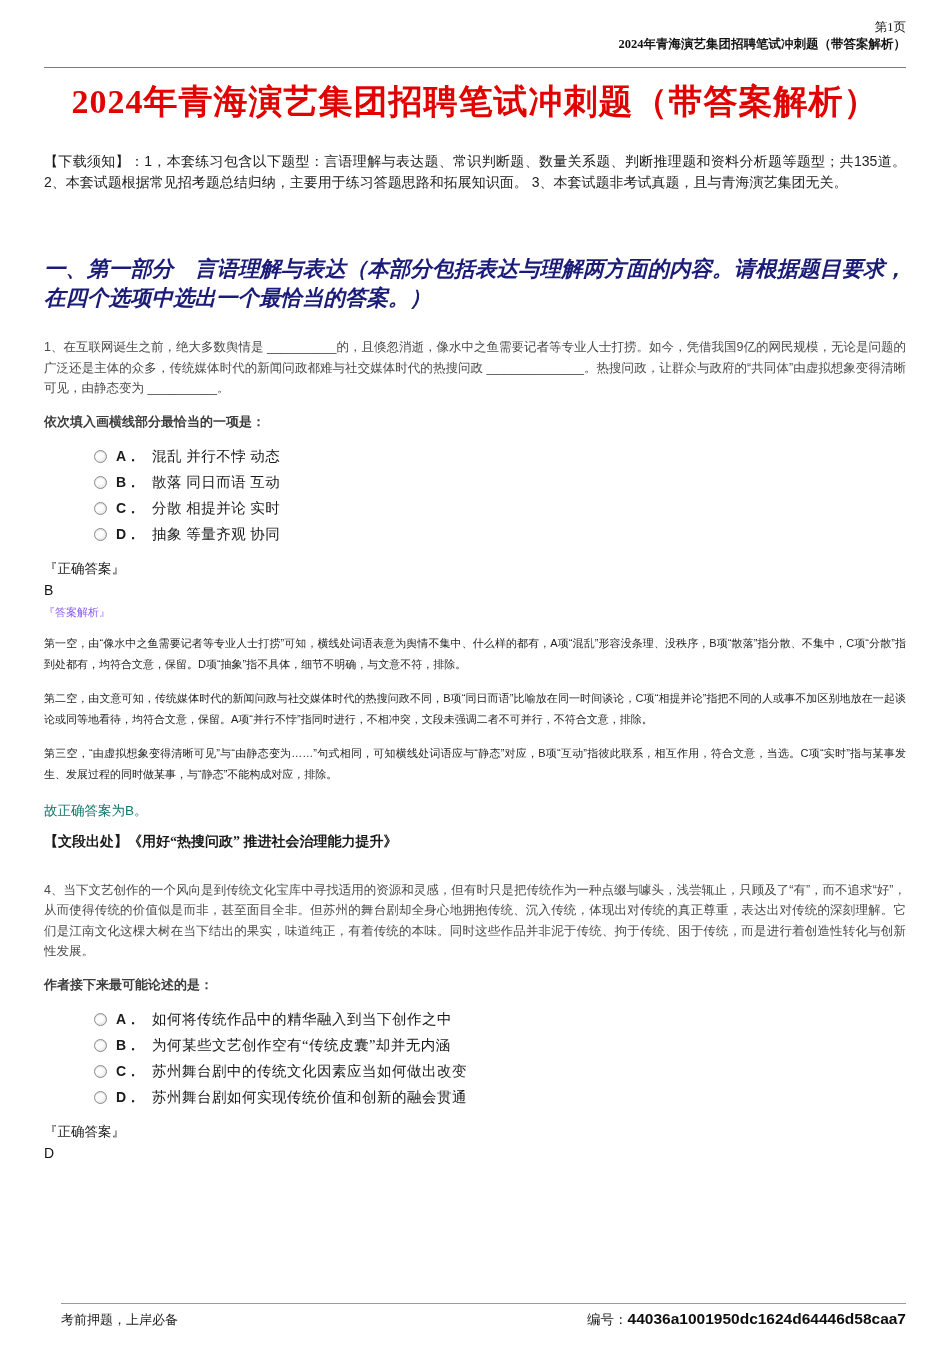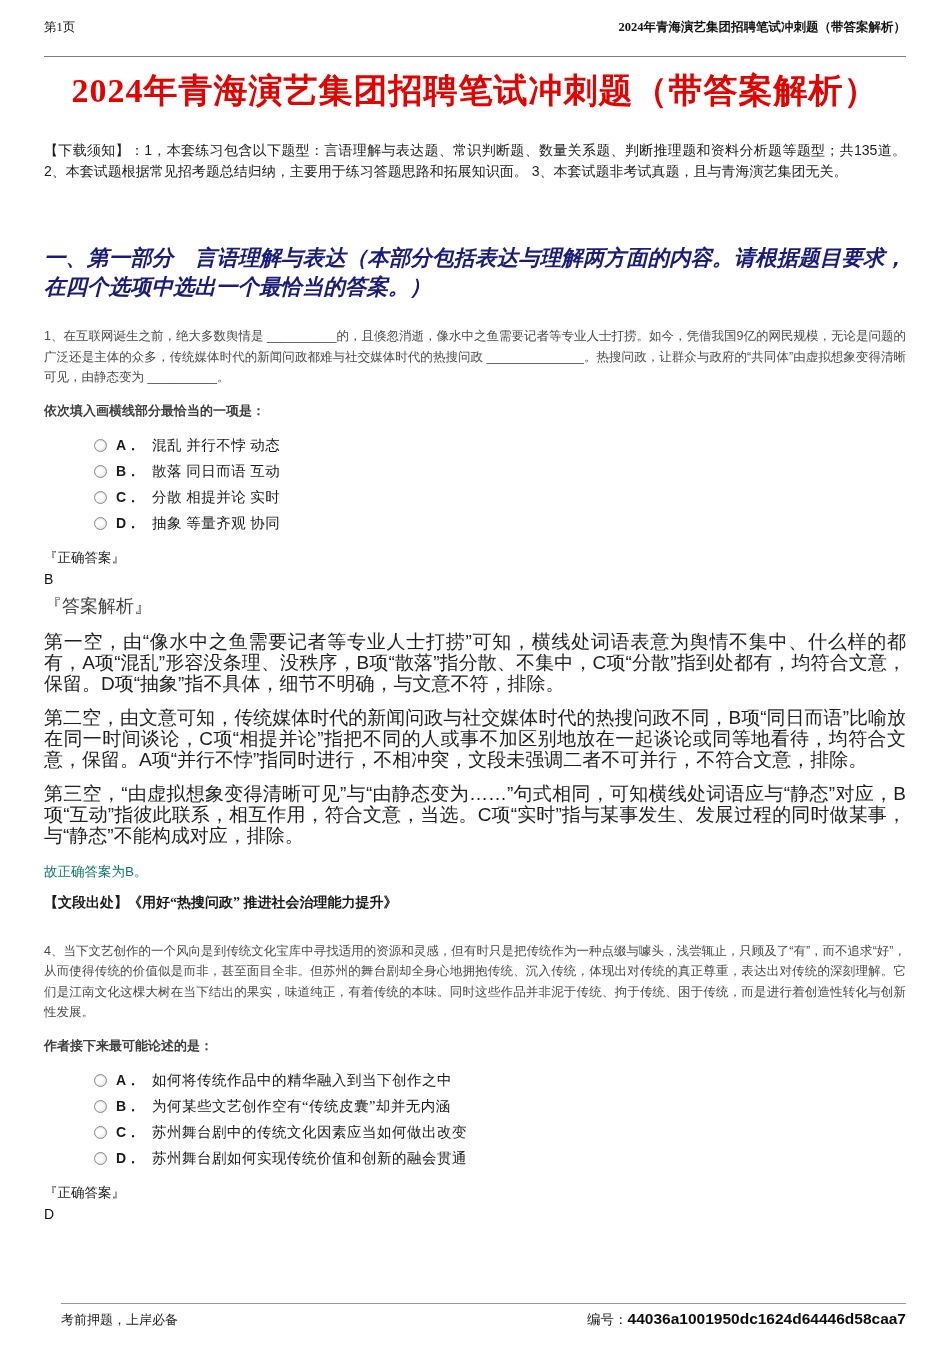--- a/index.html
+++ b/index.html
@@ -9,23 +9,23 @@
     position: relative;
     overflow: hidden;
     font-family: "Liberation Serif", "DejaVu Serif", serif;
     color: #1f1f1f;
   }
   .page { padding: 0 44px; }
 
   
   .hdr {
     display: flex; justify-content: space-between; align-items: flex-end;
-    padding-top: 19px; padding-bottom: 20px;
+    padding-top: 19px; padding-bottom: 14px;
     border-bottom: 1px solid #7d7d7d;
-    font-size: 12.5px; color: #141414;
+    font-size: 12.5px; color: #141414; flex-direction: column;
   }
   .hdr .doc-title { font-size: 12.5px; font-weight: 600; }
 
   
   h1.main-title {
     margin: 11px 0 0 0;
     text-align: center;
     color: #e00300;
     font-size: 34px;
     font-weight: bold;
@@ -75,26 +75,26 @@
     width: 36px; flex: 0 0 auto;
   }
   .opt-text { font-size: 14.5px; color: #1a1a1a; letter-spacing: 0.5px; }
 
   .answer-label { margin: 12px 0 0 0; font-size: 13.5px; color: #222222; }
   .answer-value {
     margin: 4px 0 0 0;
     font-family: "Liberation Sans", "DejaVu Sans", sans-serif;
     font-size: 14px; color: #111111;
   }
-  .analysis-label { margin: 7px 0 0 0; font-size: 18px; color: #404040; }
+  .analysis-label { margin: 7px 0 0 0; font-size: 11px; color: #8b5cf6; }
 
   .analysis-p {
     margin: 13px 0 0 0;
     font-family: "Liberation Sans", "DejaVu Sans", sans-serif;
-    font-size: 19px; line-height: 21px; color: #1f1f1f;
+    font-size: 11px; line-height: 21px; color: #1f1f1f;
     text-align: justify;
   }
   .conclusion {
     margin: 17px 0 0 0;
     font-family: "Liberation Sans", "DejaVu Sans", sans-serif;
     font-size: 13.5px; color: #0f766e;
   }
   .source {
     margin: 13px 0 0 0;
     font-size: 14px; font-weight: 600; color: #1a1a1a;

